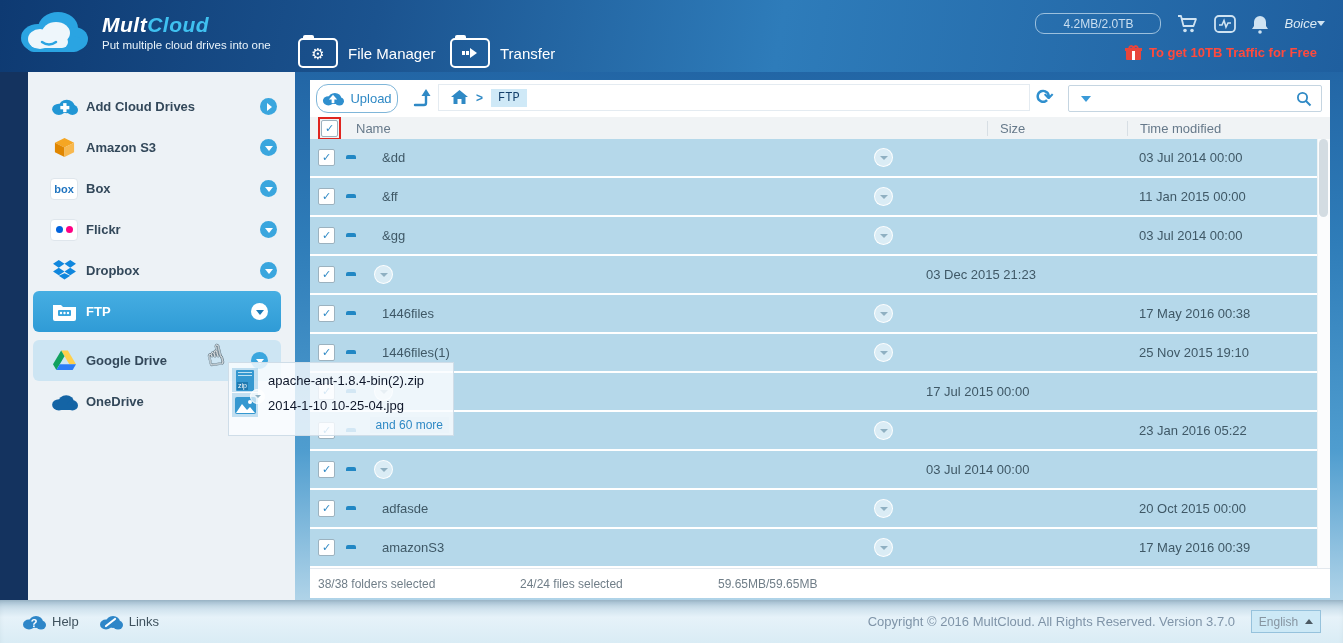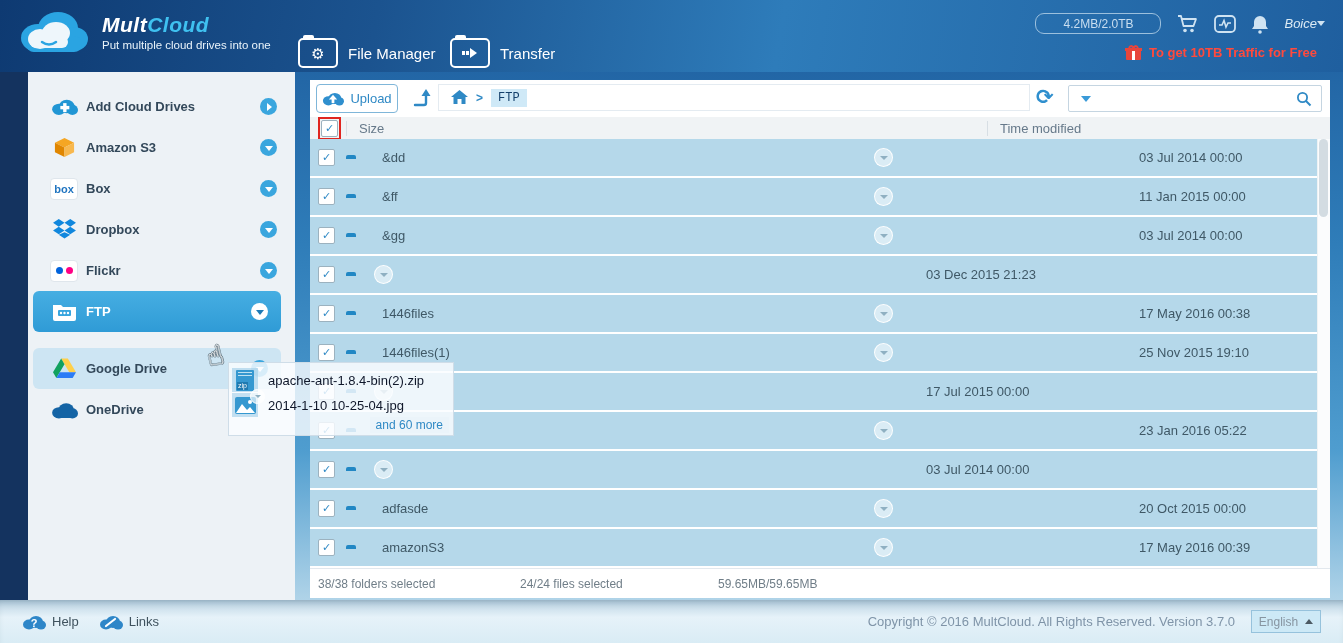--- a/index.html
+++ b/index.html
@@ -35,30 +35,30 @@
   .side-item .s-label{position:absolute;left:58px;font-size:13px;font-weight:bold;color:#33485a;}
   .side-item .badge{position:absolute;right:18px;width:17px;height:17px;border-radius:50%;
        background:#3aa6de;display:flex;align-items:center;justify-content:center;}
   .badge .tri-dn{width:0;height:0;border-left:4px solid transparent;border-right:4px solid transparent;border-top:5px solid #fff;margin-top:1px;}
   .badge .tri-rt{width:0;height:0;border-top:4px solid transparent;border-bottom:4px solid transparent;border-left:5px solid #fff;margin-left:2px;}
   .side-item.selected{margin:0 14px 0 5px;border-radius:6px;background:linear-gradient(180deg,#46aee2,#2f9bd6);}
   .side-item.selected .s-label{color:#fff;}
   .side-item.selected .s-icon{left:17px;} .side-item.selected .s-label{left:53px;}
   .side-item.selected .badge{background:#fff;right:13px;}
   .side-item.selected .badge .tri-dn{border-top-color:#1f7ab5;}
-  .side-item.hovered{margin:16px 14px 0 5px;border-radius:6px;background:#cde5f3;}
+  .side-item.hovered{margin:8px 14px 0 5px;border-radius:6px;background:#cde5f3;}
   .side-item.hovered .s-icon{left:17px;} .side-item.hovered .s-label{left:53px;}
   .side-item.hovered .badge{right:13px;}
   .sq-logo{width:26px;height:20px;background:#fff;border-radius:4px;border:1px solid #dfe6ec;
            display:flex;align-items:center;justify-content:center;}
 
   
   .panel{position:absolute;left:310px;top:80px;width:1020px;height:517px;background:#fff;border:0;}
   .toolbar{position:absolute;left:0;top:0;width:100%;height:37px;background:#fff;}
-  .upload-btn{position:absolute;left:6px;top:4px;width:80px;height:27px;border:1px solid #7fb6d9;border-radius:4px;
+  .upload-btn{position:absolute;left:6px;top:4px;width:80px;height:27px;border:1px solid #7fb6d9;border-radius:12px;
       background:#fff;color:#2f89c5;font-size:13px;display:flex;align-items:center;justify-content:center;gap:6px;cursor:pointer;}
   .uplevel{position:absolute;left:100px;top:7px;width:22px;height:22px;cursor:pointer;}
   .crumbbar{position:absolute;left:128px;top:4px;width:592px;height:27px;background:#fff;border:1px solid #e4ebf1;
       display:flex;align-items:center;gap:8px;padding-left:12px;box-sizing:border-box;}
   .crumb-chip{background:#cfe9f7;color:#14406b;font-family:"Liberation Mono","DejaVu Sans Mono",monospace;
       font-size:12px;padding:2px 7px;}
   .crumb-sep{color:#2f89c5;font-size:12px;font-weight:bold;}
   .refresh{position:absolute;left:726px;top:6px;width:22px;height:22px;color:#2f8fce;font-size:21px;line-height:22px;
       font-weight:bold;cursor:pointer;}
   .searchbox{position:absolute;left:758px;top:5px;width:252px;height:25px;border:1px solid #c5d5e1;border-radius:2px;
@@ -231,41 +231,41 @@
           <span style="font-size:11px;font-weight:bold;color:#1f74c0;">box</span>
         </span>
       </span>
       <span class="s-label">Box</span>
       <span class="badge">
         <span class="tri-dn"></span>
       </span>
     </div>
     <div class="side-item">
       <span class="s-icon">
+        <span class="sq-logo" style="gap:3px;">
+          <span style="width:7px;height:7px;border-radius:50%;background:#0063dc;display:inline-block;"></span>
+          <span style="width:7px;height:7px;border-radius:50%;background:#ff0084;display:inline-block;"></span>
+        </span>
+      </span>
+      <span class="s-label">Flickr</span>
+      <span class="badge">
+        <span class="tri-dn"></span>
+      </span>
+    </div>
+    <div class="side-item">
+      <span class="s-icon">
         <svg width="23" height="21" viewBox="0 0 24 22" fill="#1087dd">
           <polygon points="6,0 12,4 6,8 0,4"></polygon>
           <polygon points="18,0 24,4 18,8 12,4"></polygon>
           <polygon points="6,8 12,12 6,16 0,12"></polygon>
           <polygon points="18,8 24,12 18,16 12,12"></polygon>
           <polygon points="6,16.5 12,13.8 18,16.5 12,20.5"></polygon>
         </svg>
       </span>
       <span class="s-label">Dropbox</span>
-      <span class="badge">
-        <span class="tri-dn"></span>
-      </span>
-    </div>
-    <div class="side-item">
-      <span class="s-icon">
-        <span class="sq-logo" style="gap:3px;">
-          <span style="width:7px;height:7px;border-radius:50%;background:#0063dc;display:inline-block;"></span>
-          <span style="width:7px;height:7px;border-radius:50%;background:#ff0084;display:inline-block;"></span>
-        </span>
-      </span>
-      <span class="s-label">Flickr</span>
       <span class="badge">
         <span class="tri-dn"></span>
       </span>
     </div>
     <div class="side-item selected">
       <span class="s-icon">
         <svg width="25" height="21" viewBox="0 0 25 21">
           <path d="M1 4 h8 l2 2 h13 v12 a2 2 0 0 1 -2 2 H3 a2 2 0 0 1 -2-2 z" fill="#fff"></path>
           <rect x="6" y="9" width="13" height="6" rx="1" fill="#38a5de"></rect>
           <circle cx="9" cy="12" r="1.2" fill="#fff"></circle>
@@ -337,20 +337,21 @@
         <circle cx="6.5" cy="6.5" r="4.6" fill="none" stroke="#2f89c5" stroke-width="1.8"></circle>
         <line x1="10" y1="10" x2="14.5" y2="14.5" stroke="#2f89c5" stroke-width="2"></line>
       </svg>
     </div>
   </div>
 
   <div class="thead">
     <div><span class="red-ring">
           <span class="chk">✓</span>
         </span></div>
+    <div class="hcell">Name</div>
     <div class="divided">Size</div>
     <div class="divided">Time modified</div>
   </div>
 
   <div class="tbody" id="rows">
       <div class="row">
         <span class="cell-chk">
           <span class="chk">✓</span>
         </span>
         <span><span class="fold"></span></span>

